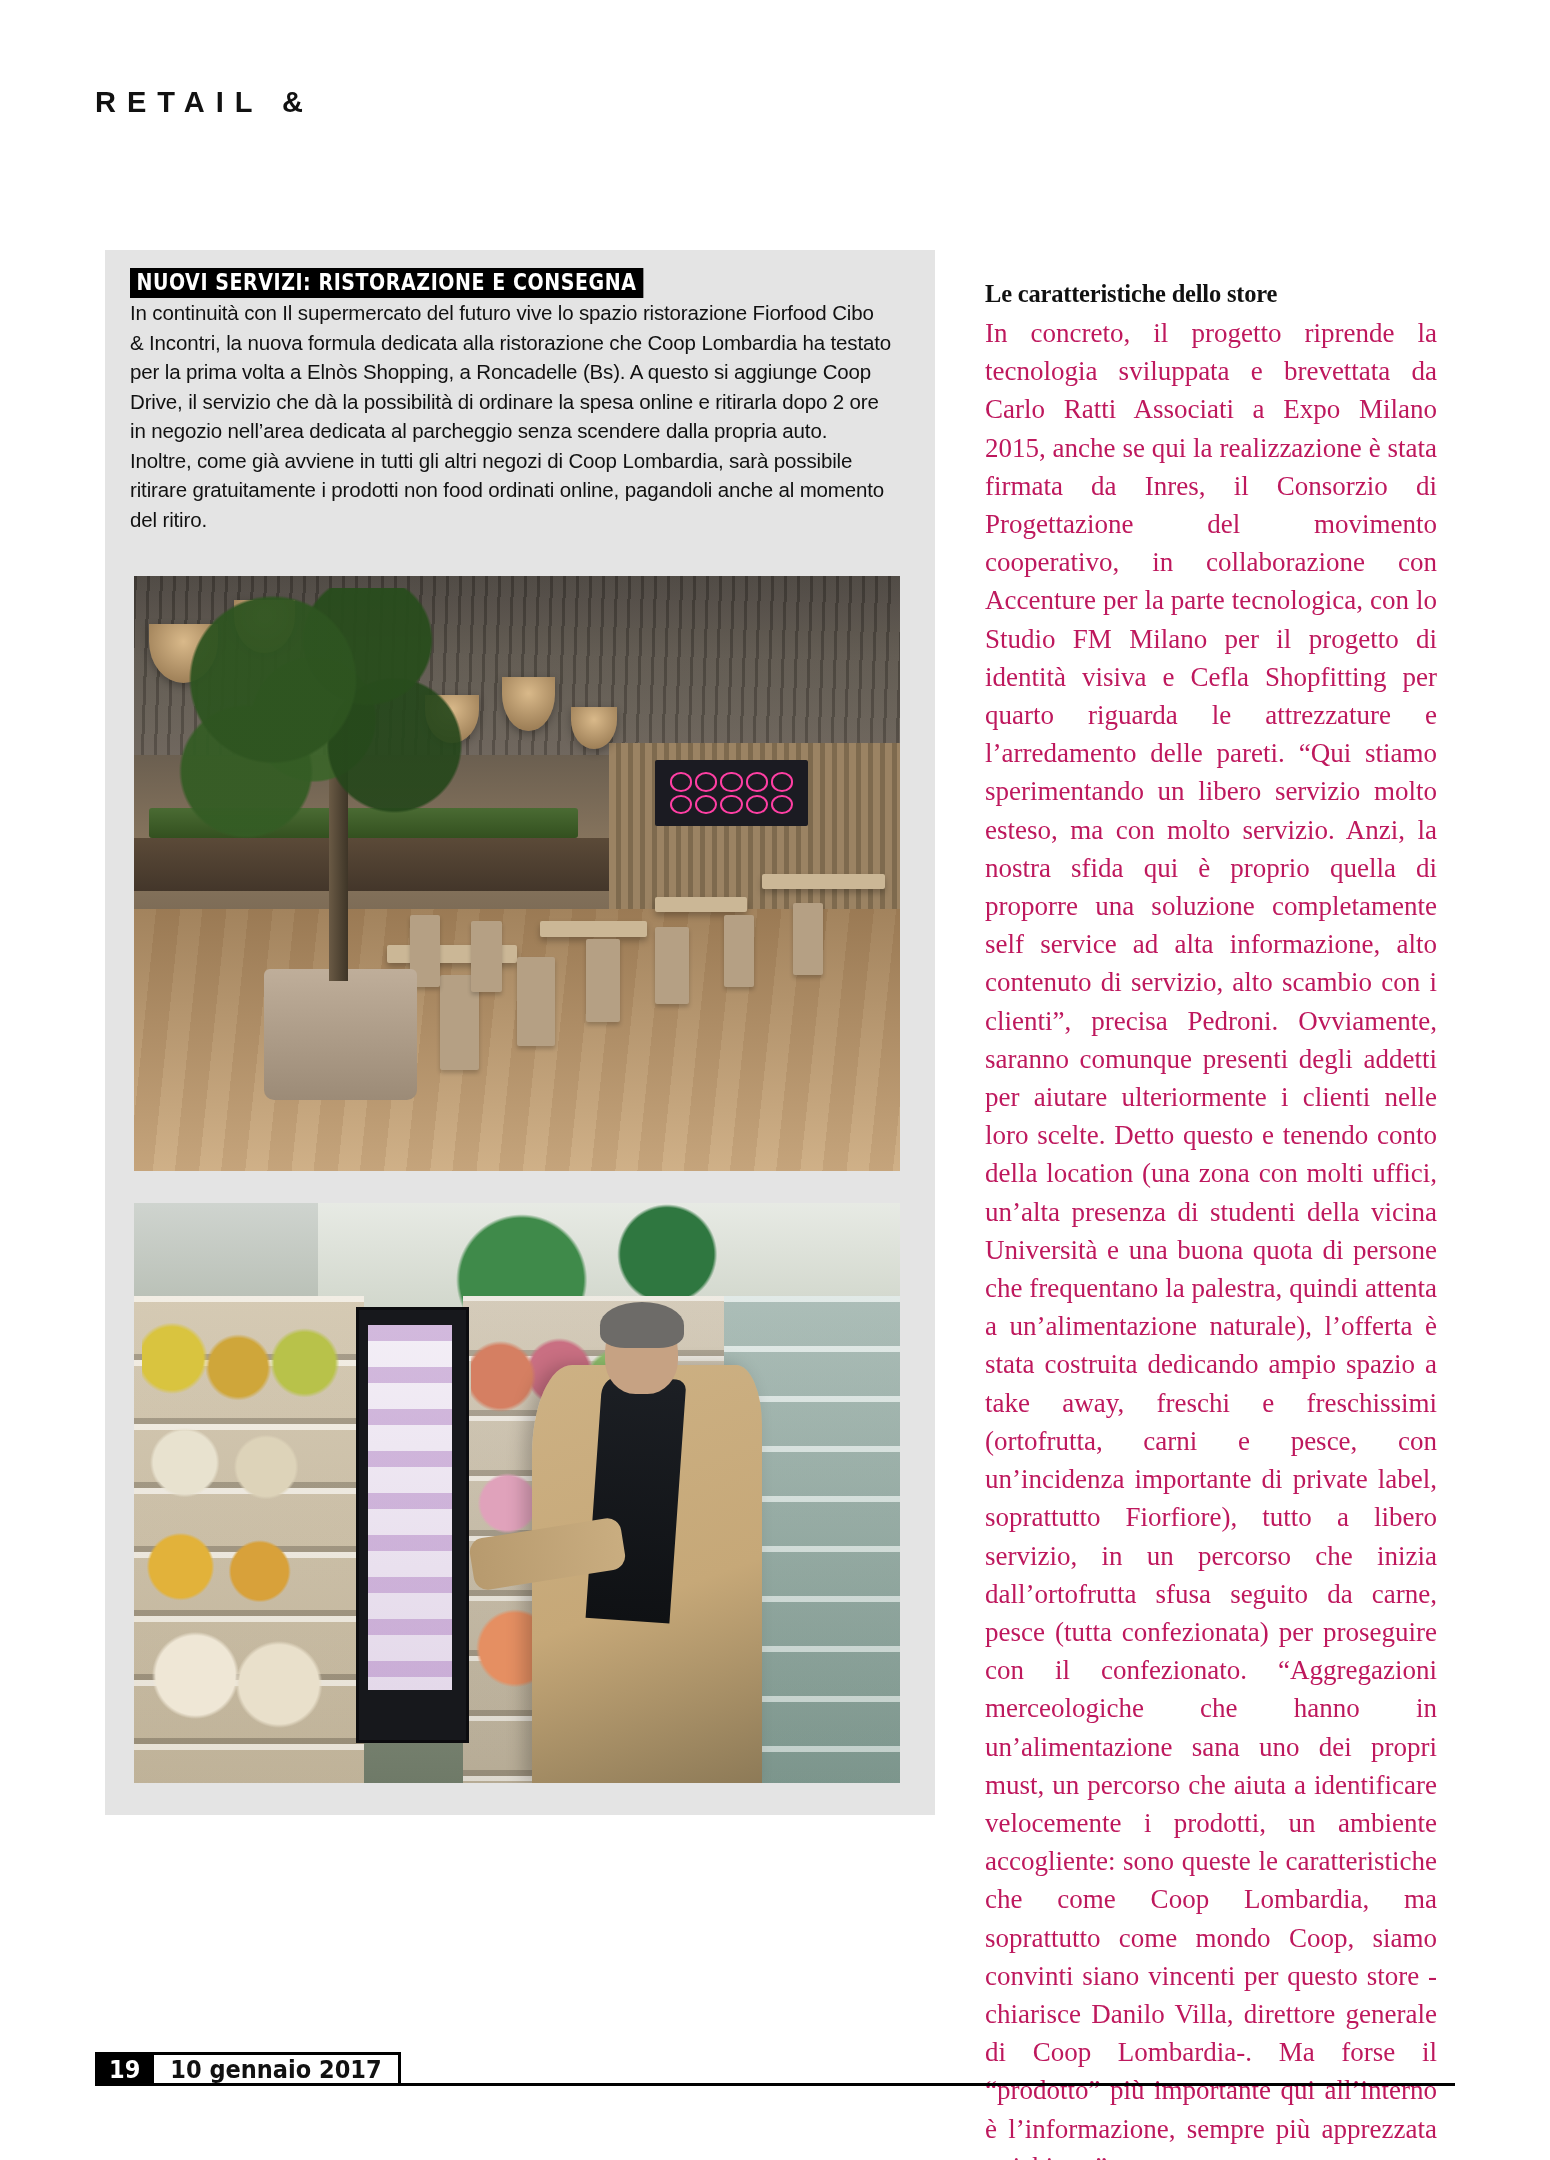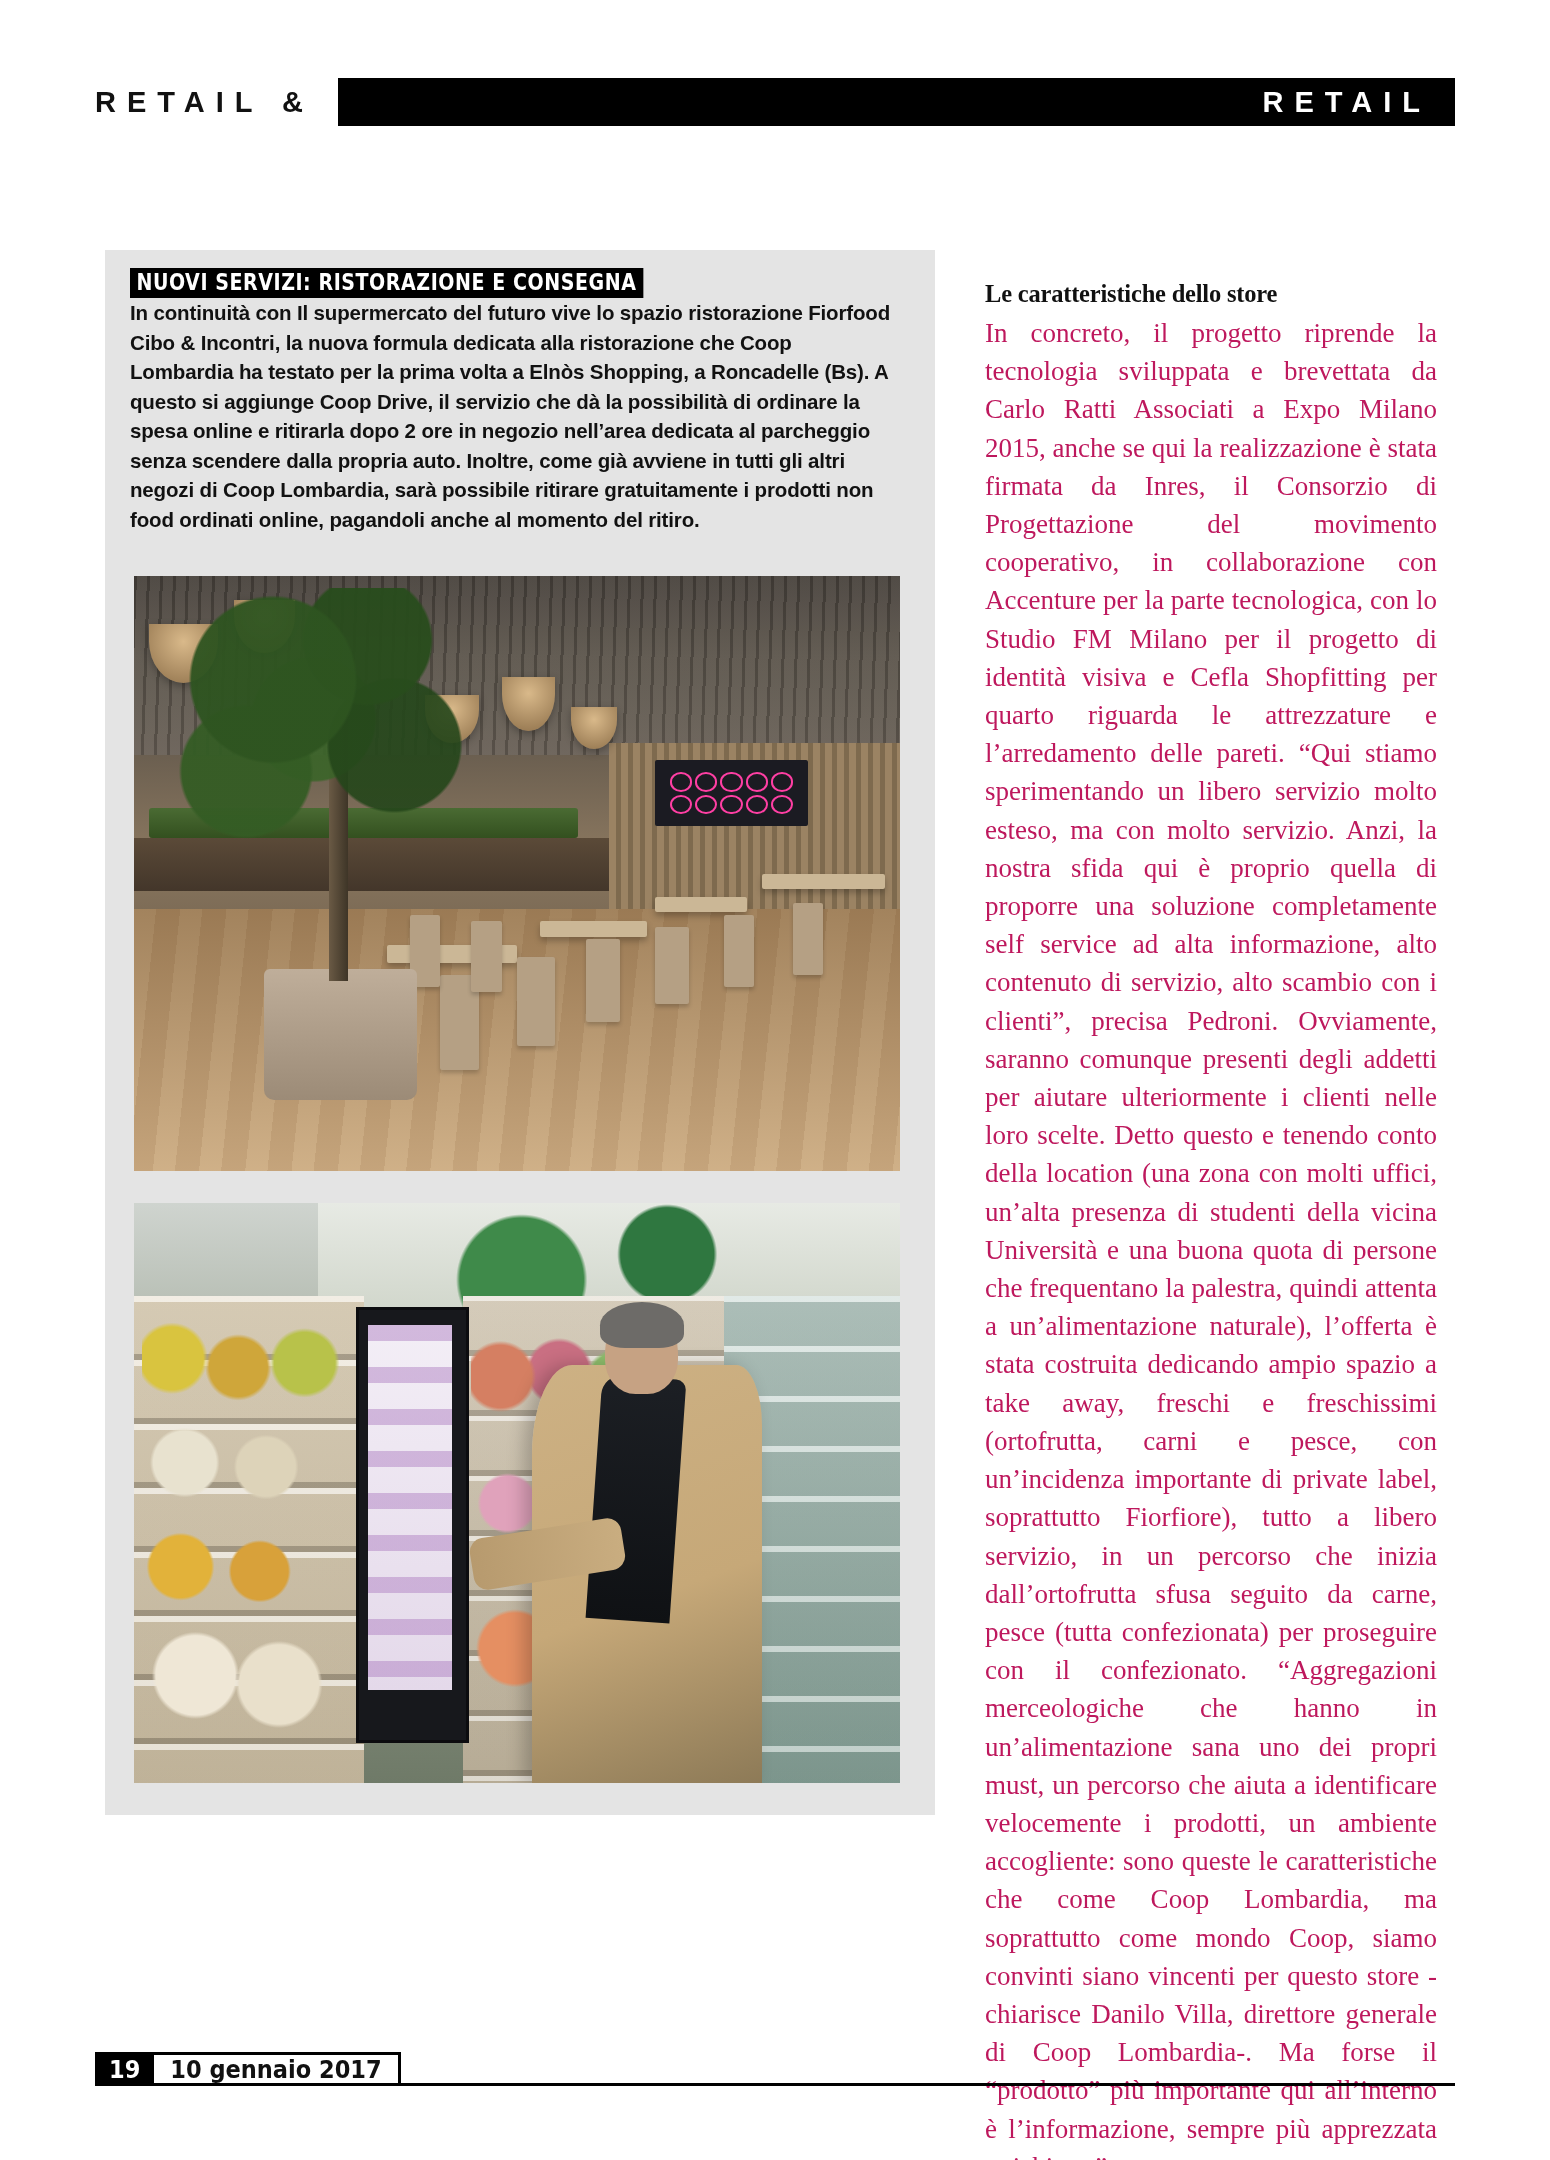--- a/index.html
+++ b/index.html
@@ -78,21 +78,21 @@
     transform-origin: left center;
     white-space: nowrap;
   }
 
   .lead-text {
     position: absolute;
     left: 130px;
     top: 298px;
     width: 762px;
     font-size: 20.5px;
-    font-weight: 700;
+    font-weight: 400;
     line-height: 1.44;
     color: #111;
     letter-spacing: -0.15px;
   }
 
   .photo {
     position: absolute;
     background: #cfcfcf;
     overflow: hidden;
   }
@@ -352,23 +352,20 @@
     align-self: flex-end;
     height: 0;
     margin-bottom: 0;
   }
 </style>
 </head>
 <body>
 
 <div class="page-header">
   <div class="header-left">RETAIL &amp;</div>
-  <div class="header-bar">
-    <div class="header-bar-text">RETAIL</div>
-  </div>
 </div>
 
 <div class="left-panel"></div>
 
 <div class="kicker">NUOVI SERVIZI: RISTORAZIONE E CONSEGNA</div>
 
 <div class="lead-text">In continuità con Il supermercato del futuro vive lo spazio ristorazione Fiorfood Cibo &amp; Incontri, la nuova formula dedicata alla ristorazione che Coop Lombardia ha testato per la prima volta a Elnòs Shopping, a Roncadelle (Bs). A questo si aggiunge Coop Drive, il servizio che dà la possibilità di ordinare la spesa online e ritirarla dopo 2 ore in negozio nell’area dedicata al parcheggio senza scendere dalla propria auto. Inoltre, come già avviene in tutti gli altri negozi di Coop Lombardia, sarà possibile ritirare gratuitamente i prodotti non food ordinati online, pagandoli anche al momento del ritiro.</div>
 
 <div class="photo photo-1">
   <div class="p1-ceiling"></div>

